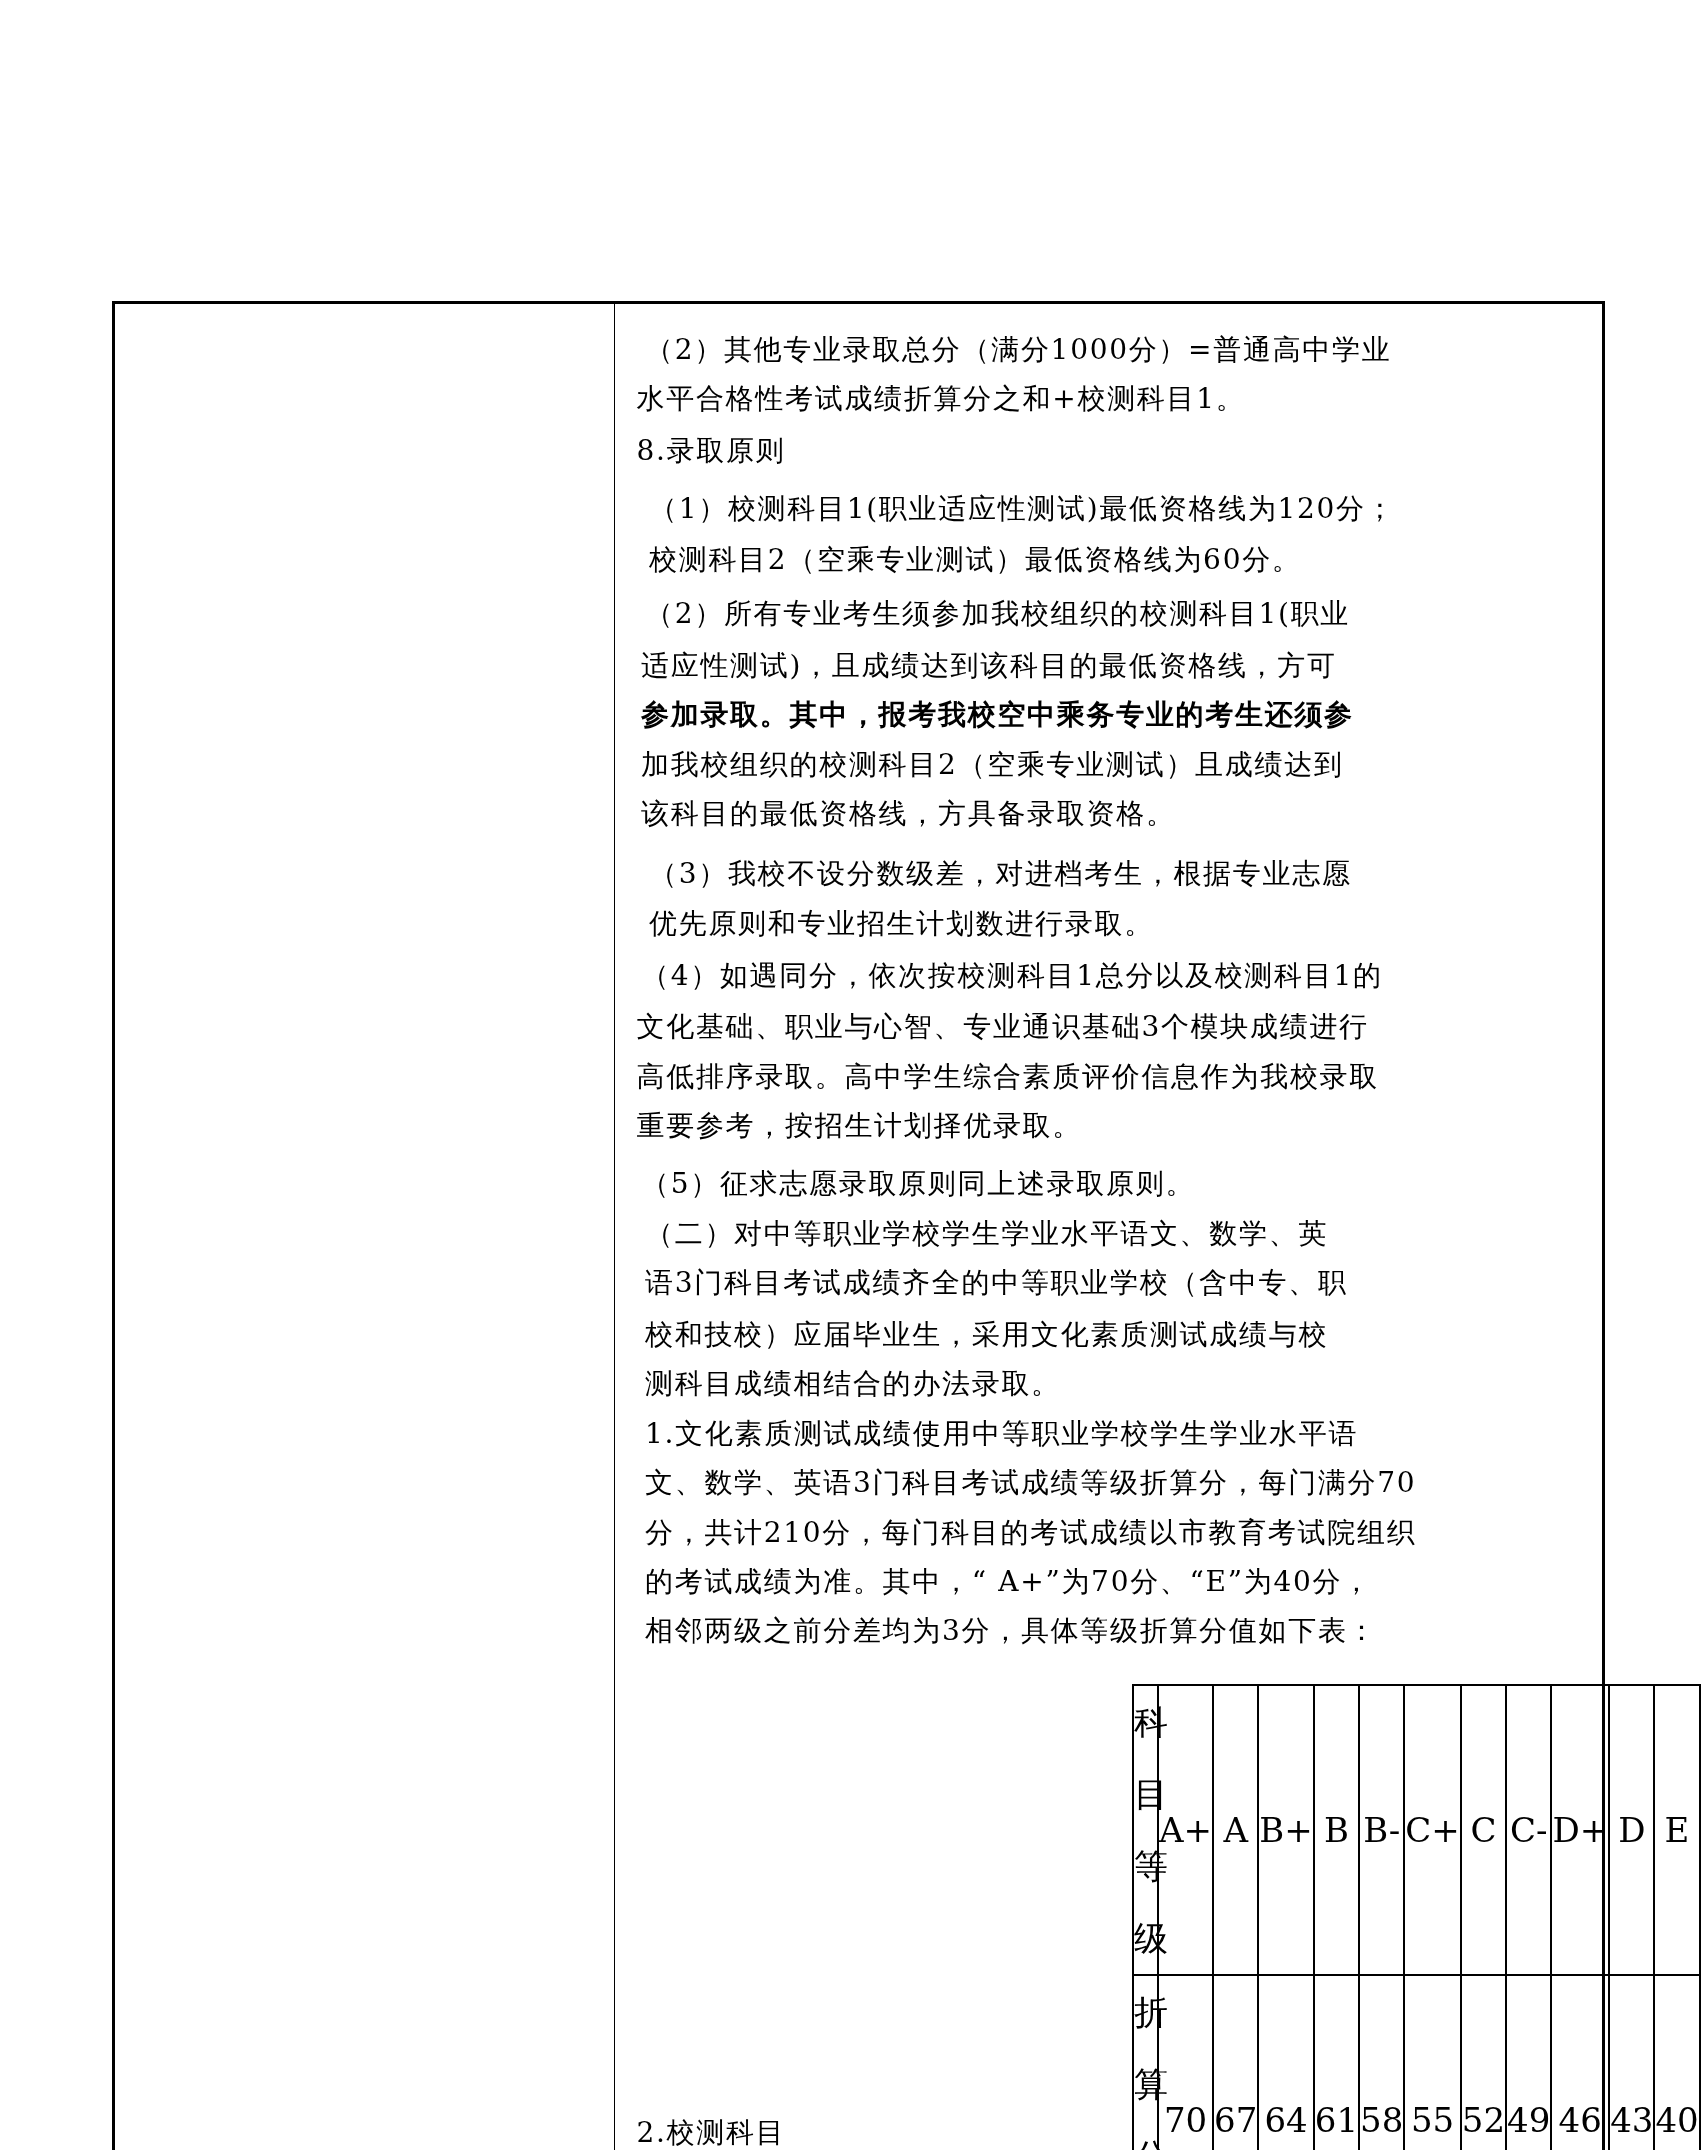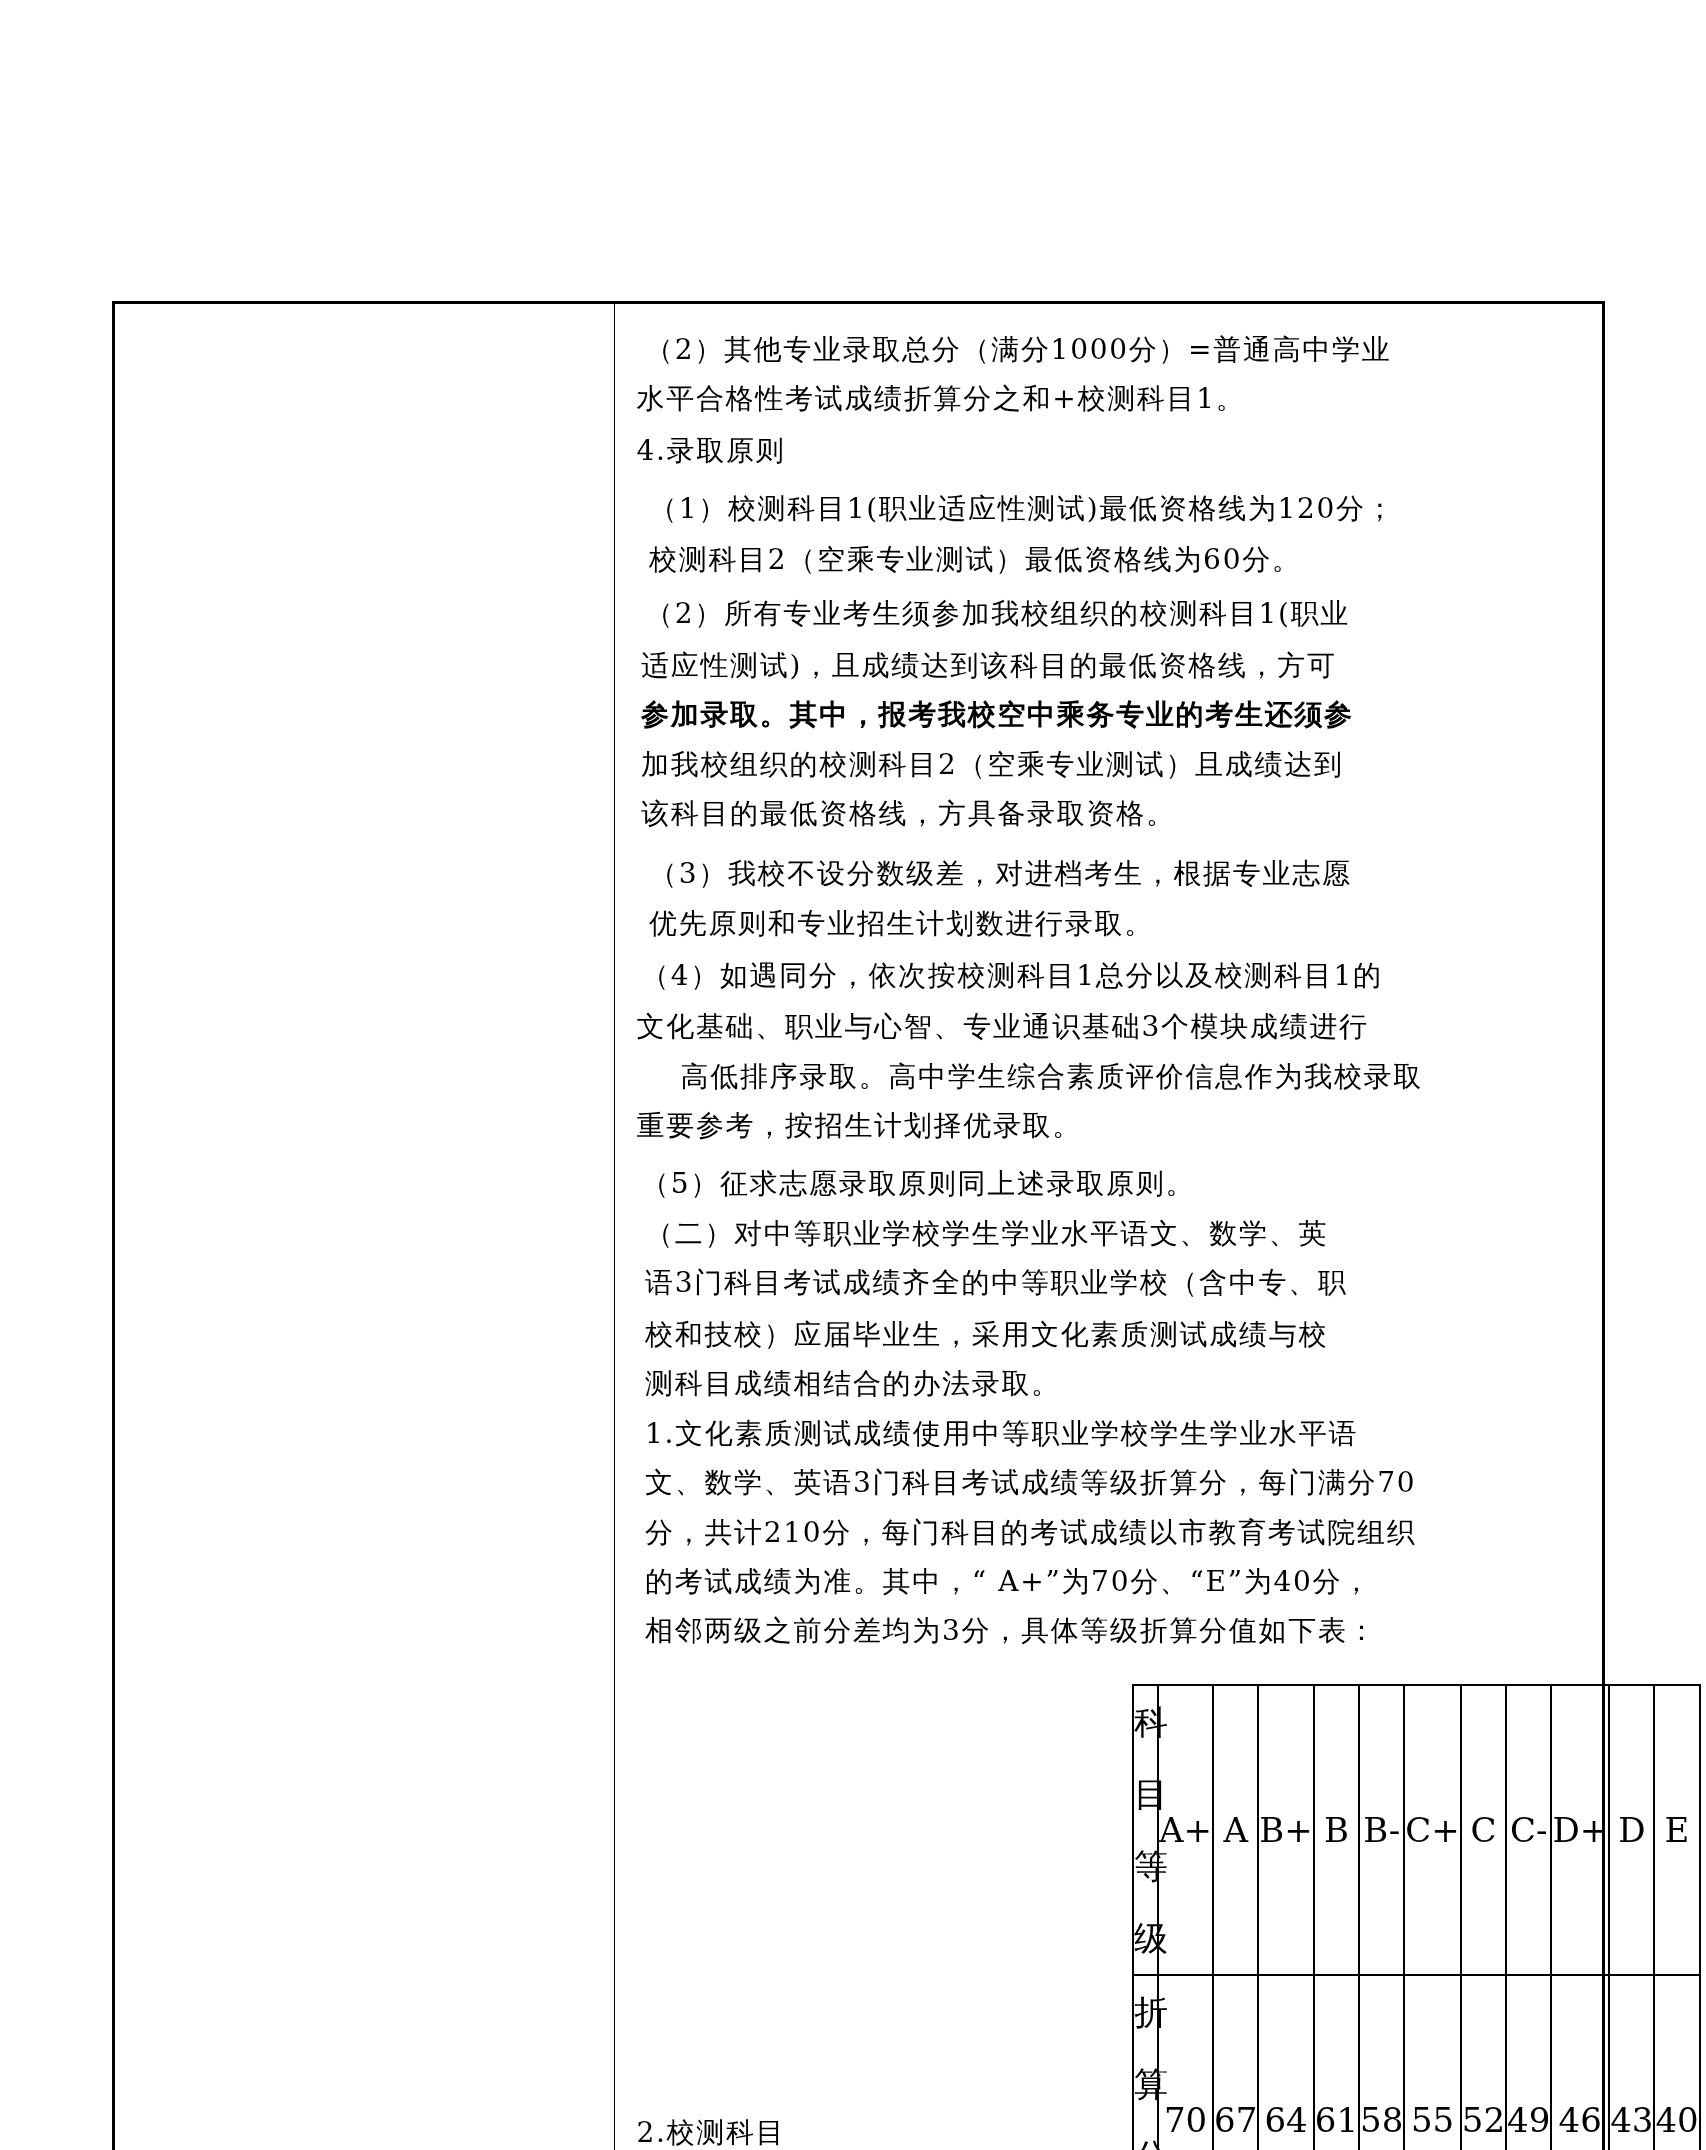--- a/index.html
+++ b/index.html
@@ -21,33 +21,33 @@
 </style>
 </head>
 <body>
 
 <div class="outer">
   <div class="left-cell"></div>
   <div class="right-cell" id="right-cell">
     <div id="lines-container">
         <div class="line" style="top: 24px; left: 30px;">（2）其他专业录取总分（满分1000分）=普通高中学业</div>
         <div class="line" style="top: 73px; left: 21.5px;">水平合格性考试成绩折算分之和+校测科目1。</div>
-        <div class="line" style="top: 125px; left: 21.5px;">4.录取原则</div>
+        <div class="line" style="top: 125px; left: 21.5px;">8.录取原则</div>
         <div class="line" style="top: 183px; left: 34px;">（1）校测科目1(职业适应性测试)最低资格线为120分；</div>
         <div class="line" style="top: 234px; left: 34px;">校测科目2（空乘专业测试）最低资格线为60分。</div>
         <div class="line" style="top: 288px; left: 30px;">（2）所有专业考生须参加我校组织的校测科目1(职业</div>
         <div class="line" style="top: 340px; left: 26px;">适应性测试)，且成绩达到该科目的最低资格线，方可</div>
         <div class="line" style="top: 389px; left: 26px; font-weight: bold;">参加录取。其中，报考我校空中乘务专业的考生还须参</div>
         <div class="line" style="top: 439px; left: 26px;">加我校组织的校测科目2（空乘专业测试）且成绩达到</div>
         <div class="line" style="top: 488px; left: 26px;">该科目的最低资格线，方具备录取资格。</div>
         <div class="line" style="top: 548px; left: 34px;">（3）我校不设分数级差，对进档考生，根据专业志愿</div>
         <div class="line" style="top: 598px; left: 34px;">优先原则和专业招生计划数进行录取。</div>
         <div class="line" style="top: 650px; left: 26px;">（4）如遇同分，依次按校测科目1总分以及校测科目1的</div>
         <div class="line" style="top: 701px; left: 21.5px;">文化基础、职业与心智、专业通识基础3个模块成绩进行</div>
-        <div class="line" style="top: 751px; left: 21.5px; margin-left: 44px;">高低排序录取。高中学生综合素质评价信息作为我校录取</div>
+        <div class="line" style="top: 751px; left: 21.5px;">高低排序录取。高中学生综合素质评价信息作为我校录取</div>
         <div class="line" style="top: 800px; left: 21.5px;">重要参考，按招生计划择优录取。</div>
         <div class="line" style="top: 858px; left: 26px;">（5）征求志愿录取原则同上述录取原则。</div>
         <div class="line" style="top: 908px; left: 30px;">（二）对中等职业学校学生学业水平语文、数学、英</div>
         <div class="line" style="top: 957px; left: 30px;">语3门科目考试成绩齐全的中等职业学校（含中专、职</div>
         <div class="line" style="top: 1009px; left: 30px;">校和技校）应届毕业生，采用文化素质测试成绩与校</div>
         <div class="line" style="top: 1058px; left: 30px;">测科目成绩相结合的办法录取。</div>
         <div class="line" style="top: 1108px; left: 30px;">1.文化素质测试成绩使用中等职业学校学生学业水平语</div>
         <div class="line" style="top: 1157px; left: 30px;">文、数学、英语3门科目考试成绩等级折算分，每门满分70</div>
         <div class="line" style="top: 1207px; left: 30px;">分，共计210分，每门科目的考试成绩以市教育考试院组织</div>
         <div class="line" style="top: 1256px; left: 30px;">的考试成绩为准。其中，“ A+”为70分、“E”为40分，</div>

